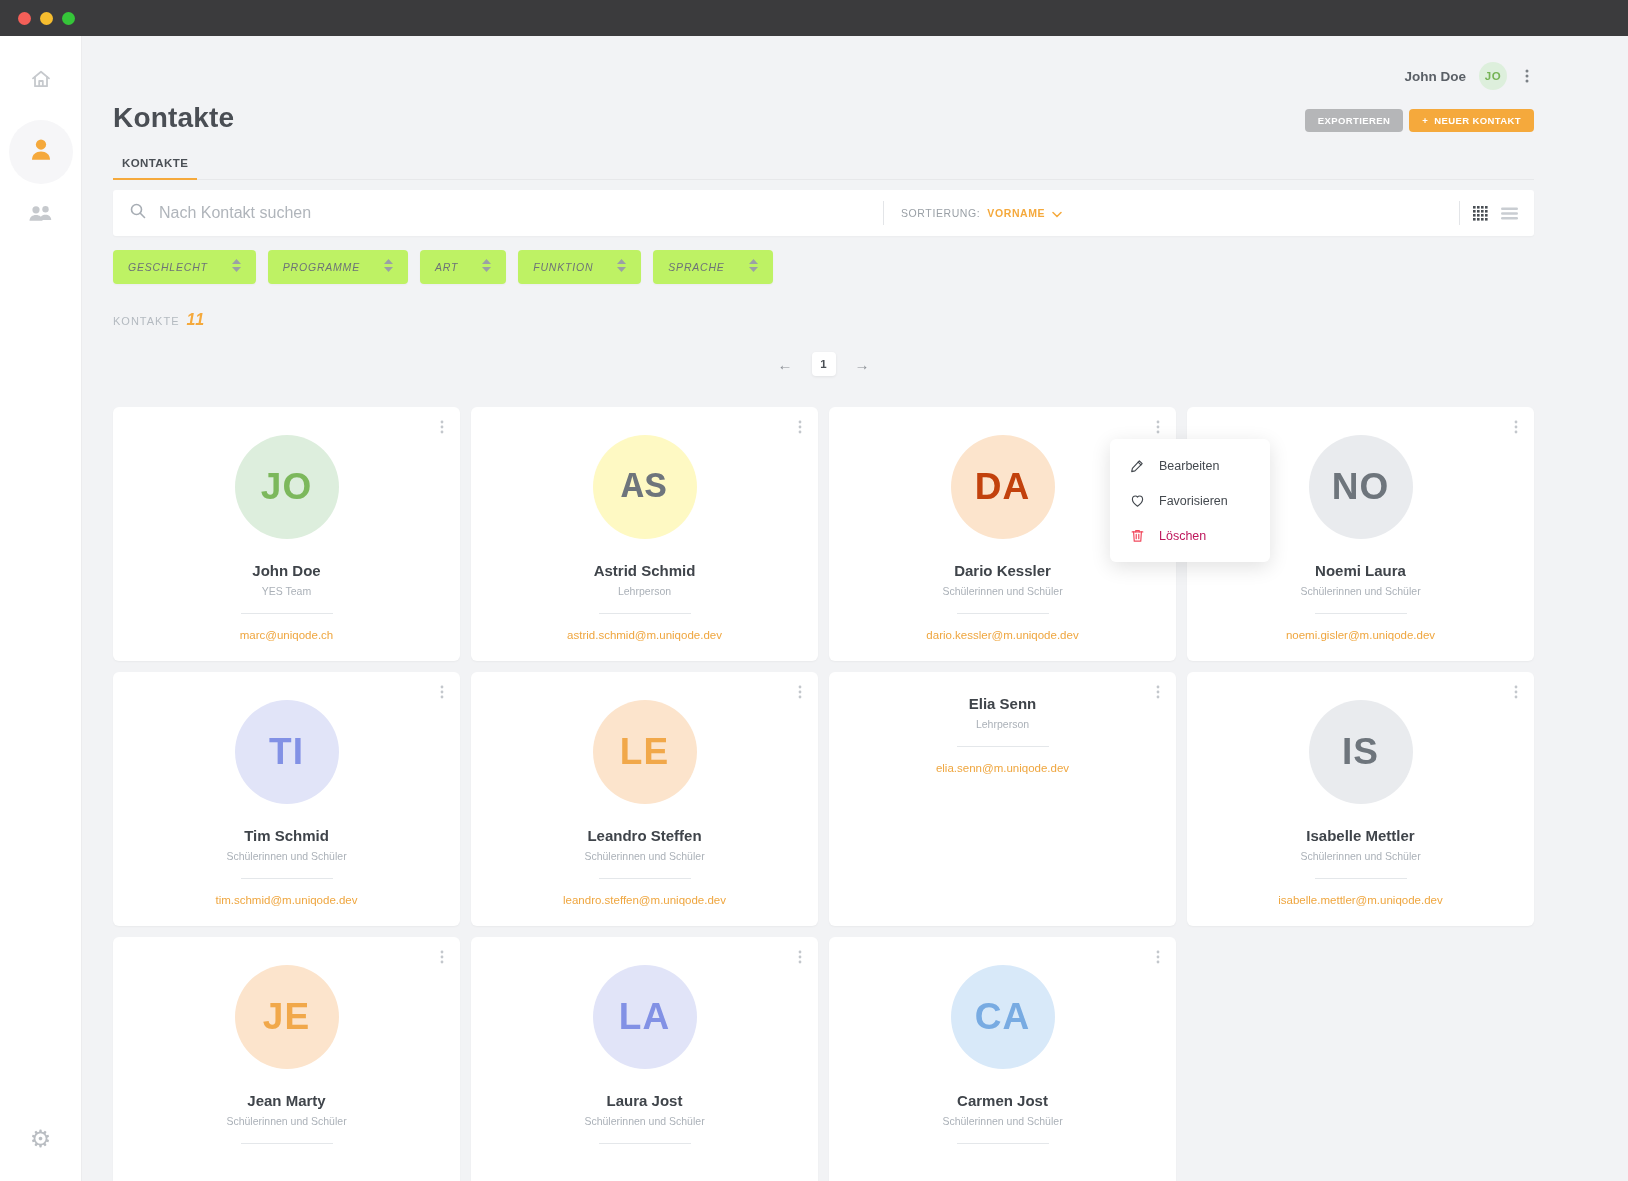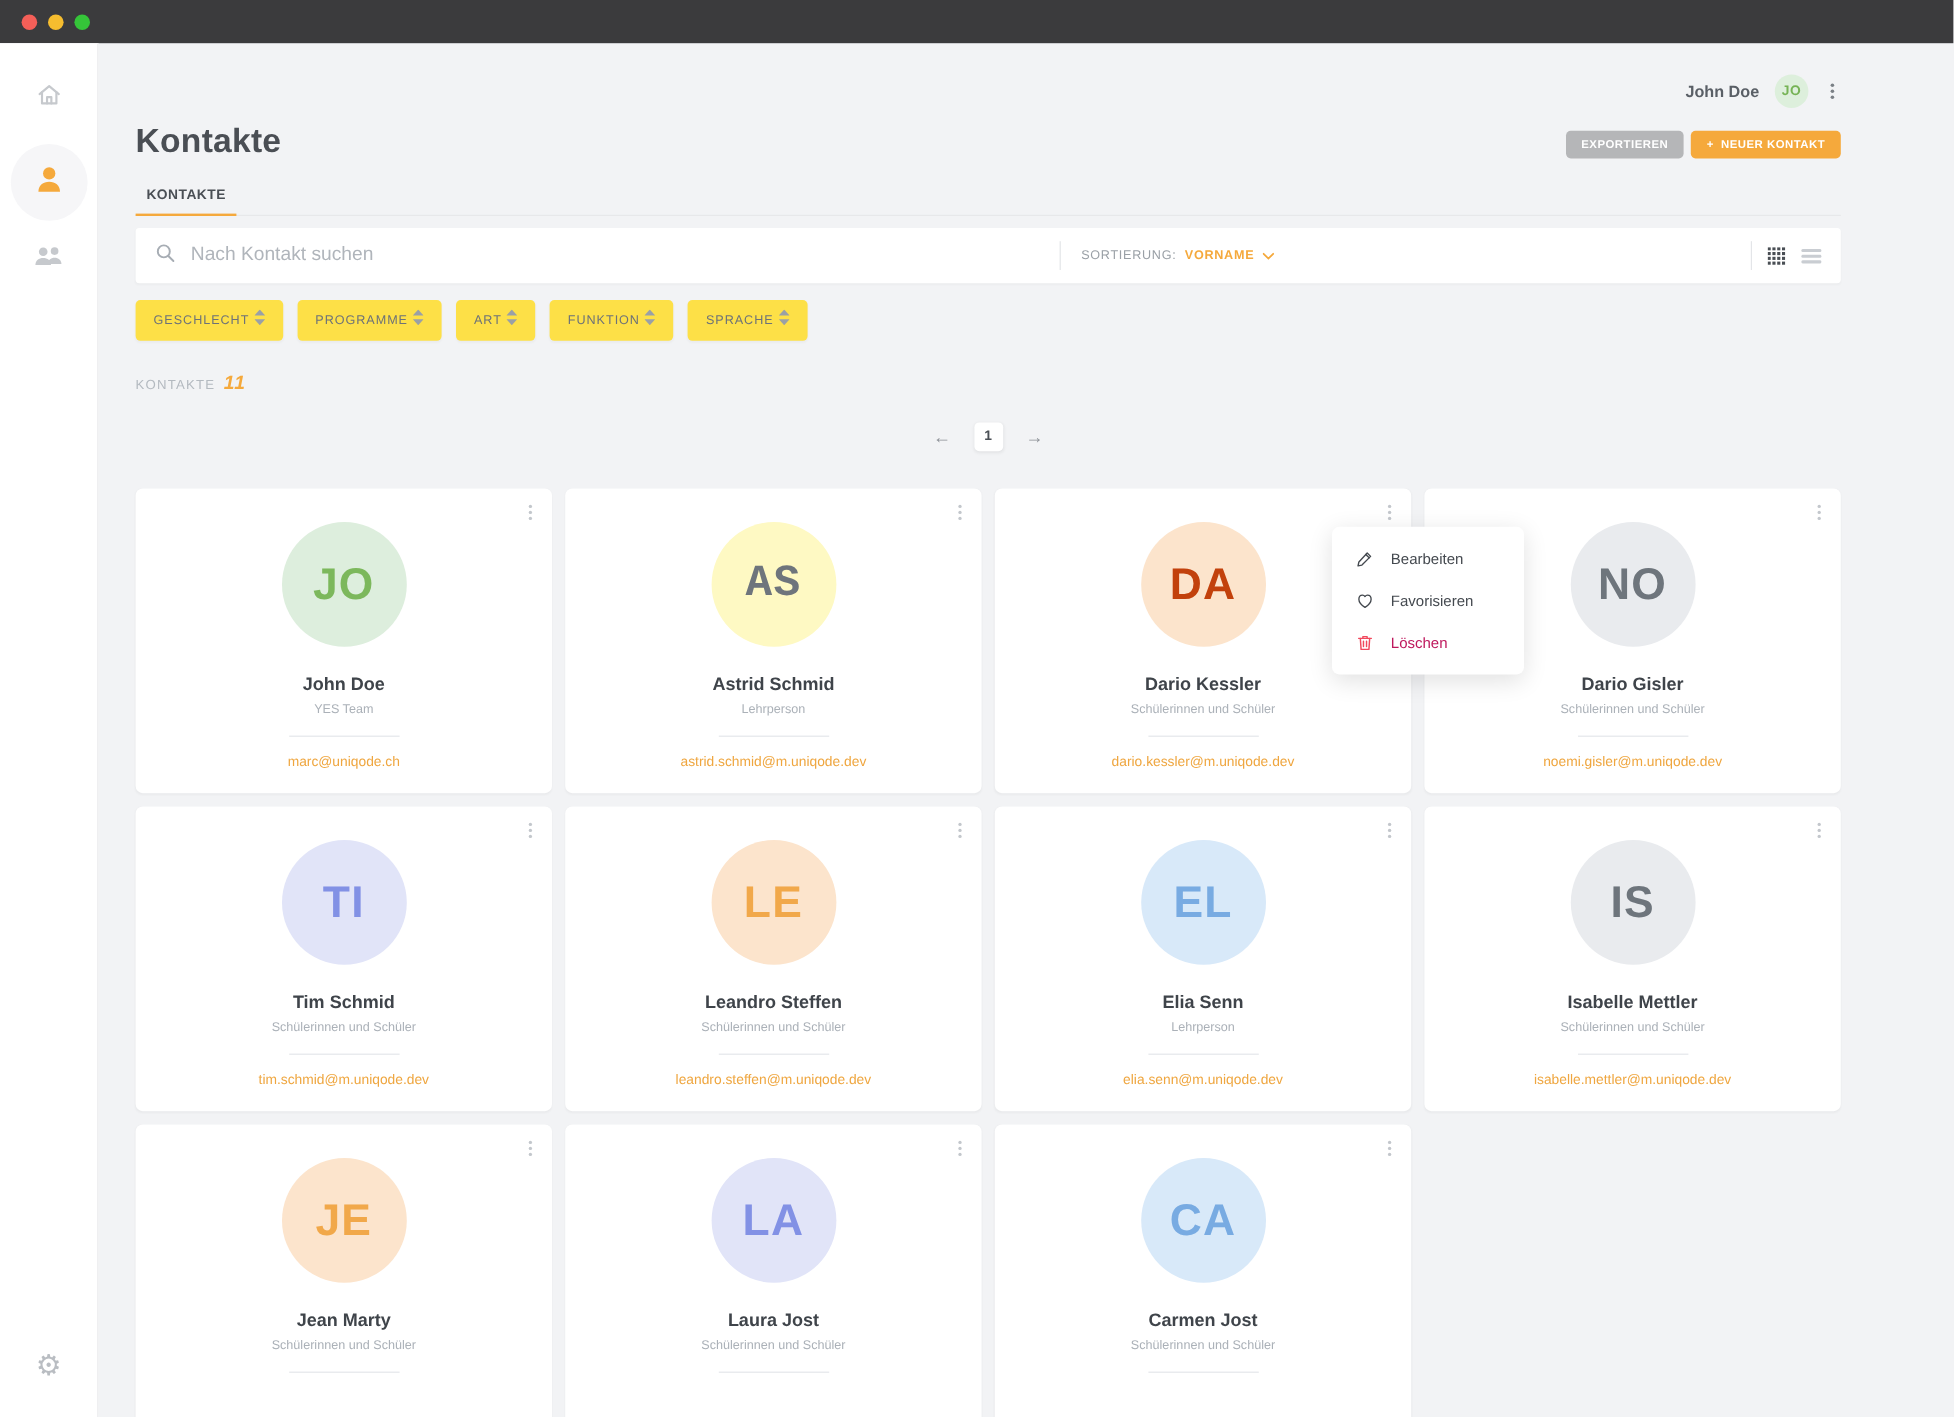--- a/index.html
+++ b/index.html
@@ -46,21 +46,21 @@
   .searchbar input::placeholder { color:#b0b5bb; }
   .vdiv { width:1px; height:24px; background:#e3e5e8; }
   .sort-group { display:flex; align-items:center; gap:7px; margin-left:17px; cursor:pointer; }
   .sort-label { font-size:10.5px; color:#9aa0a6; letter-spacing:0.6px; }
   .sort-value { font-size:10.5px; color:#f5a93c; font-weight:bold; letter-spacing:0.6px; }
   .view-group { margin-left:auto; display:flex; align-items:center; gap:13px; }
   .view-icon { cursor:pointer; display:inline-flex; }
 
   
   .filters { margin-top:14px; display:flex; gap:12px; }
-  .chip { background:#fde047; border-radius:4px; height:34px; padding:0 15px; display:flex; align-items:center; gap:4px; box-shadow:0 1px 2px rgba(0,0,0,0.03); cursor:pointer; }
+  .chip { background:#bef264; border-radius:4px; height:34px; padding:0 15px; display:flex; align-items:center; gap:24px; box-shadow:0 1px 2px rgba(0,0,0,0.03); cursor:pointer;font-style:italic; }
   .chip-label { font-size:10.5px; color:#6d7278; letter-spacing:0.8px; }
 
   
   .results-row { margin-top:27px; font-size:11px; color:#b4bac0; letter-spacing:1px; }
   .results-count { color:#f5a93c; font-style:italic; font-weight:bold; margin-left:7px; font-size:16px; }
   .pagination { margin-top:23px; display:flex; justify-content:center; align-items:center; gap:19px; }
   .page-arrow { font-size:15px; color:#8d9197; cursor:pointer; line-height:1; }
   .page-box { width:24px; height:24px; background:#ffffff; border-radius:4px; box-shadow:0 1px 3px rgba(0,0,0,0.07); display:flex; align-items:center; justify-content:center; font-size:11.5px; font-weight:bold; color:#4a4f55; cursor:pointer; }
 
   
@@ -336,21 +336,21 @@
                   <g fill="#c3c7cc">
                     <circle cx="6" cy="3" r="1.4"></circle>
                     <circle cx="6" cy="8" r="1.4"></circle>
                     <circle cx="6" cy="13" r="1.4"></circle>
                   </g>
                 </svg>
     </span>
     <div class="avatar" style="background: rgb(233, 235, 238); color: rgb(110, 117, 124);">
                 <span class="c-init">NO</span>
               </div>
-    <div class="c-name">Dario Gisler</div>
+    <div class="c-name">Noemi Laura</div>
     <div class="c-role">Schülerinnen und Schüler</div>
     <div class="c-div"></div>
     <a class="c-email">noemi.gisler@m.uniqode.dev</a>
   </div>
 
   <div class="card">
     <span class="card-kebab">
       <svg width="12" height="16" viewBox="0 0 12 16">
                   <g fill="#c3c7cc">
                     <circle cx="6" cy="3" r="1.4"></circle>
@@ -390,23 +390,20 @@
   <div class="card">
     <span class="card-kebab">
       <svg width="12" height="16" viewBox="0 0 12 16">
                   <g fill="#c3c7cc">
                     <circle cx="6" cy="3" r="1.4"></circle>
                     <circle cx="6" cy="8" r="1.4"></circle>
                     <circle cx="6" cy="13" r="1.4"></circle>
                   </g>
                 </svg>
     </span>
-    <div class="avatar" style="background: rgb(216, 233, 249); color: rgb(120, 171, 226);">
-                <span class="c-init">EL</span>
-              </div>
     <div class="c-name">Elia Senn</div>
     <div class="c-role">Lehrperson</div>
     <div class="c-div"></div>
     <a class="c-email">elia.senn@m.uniqode.dev</a>
   </div>
 
   <div class="card">
     <span class="card-kebab">
       <svg width="12" height="16" viewBox="0 0 12 16">
                   <g fill="#c3c7cc">

